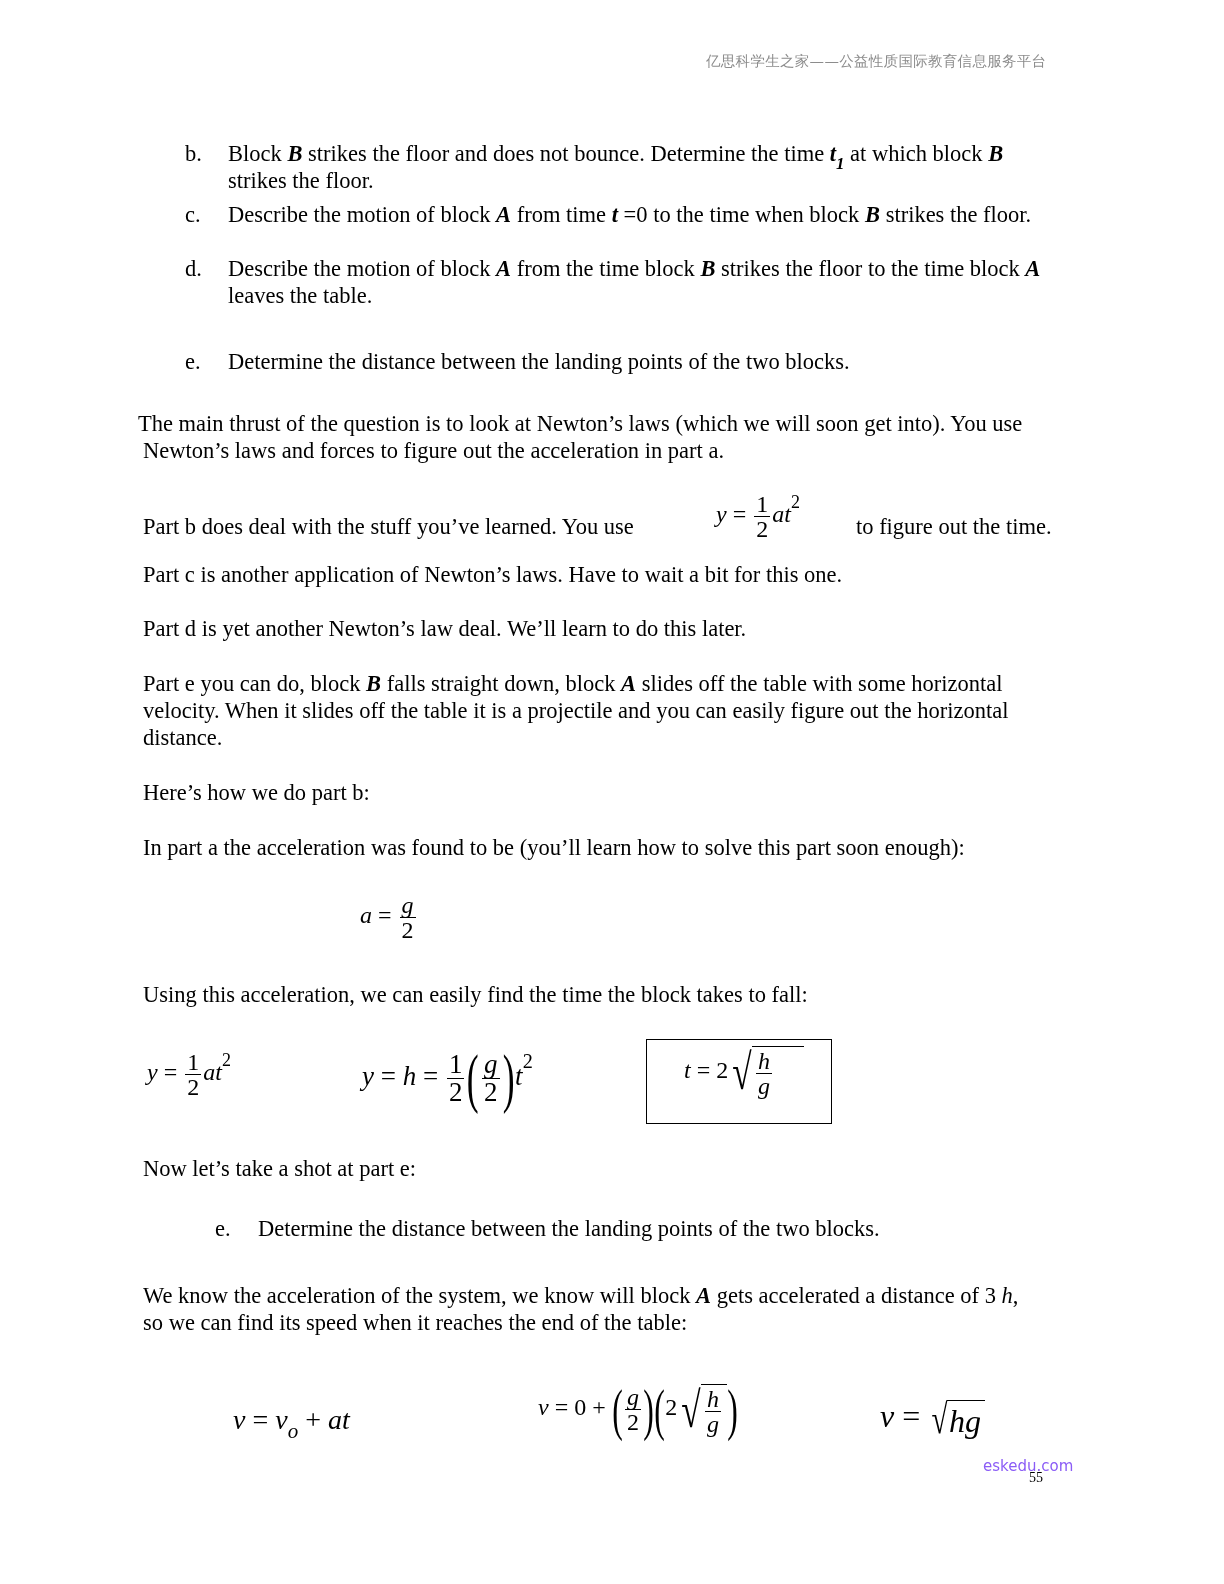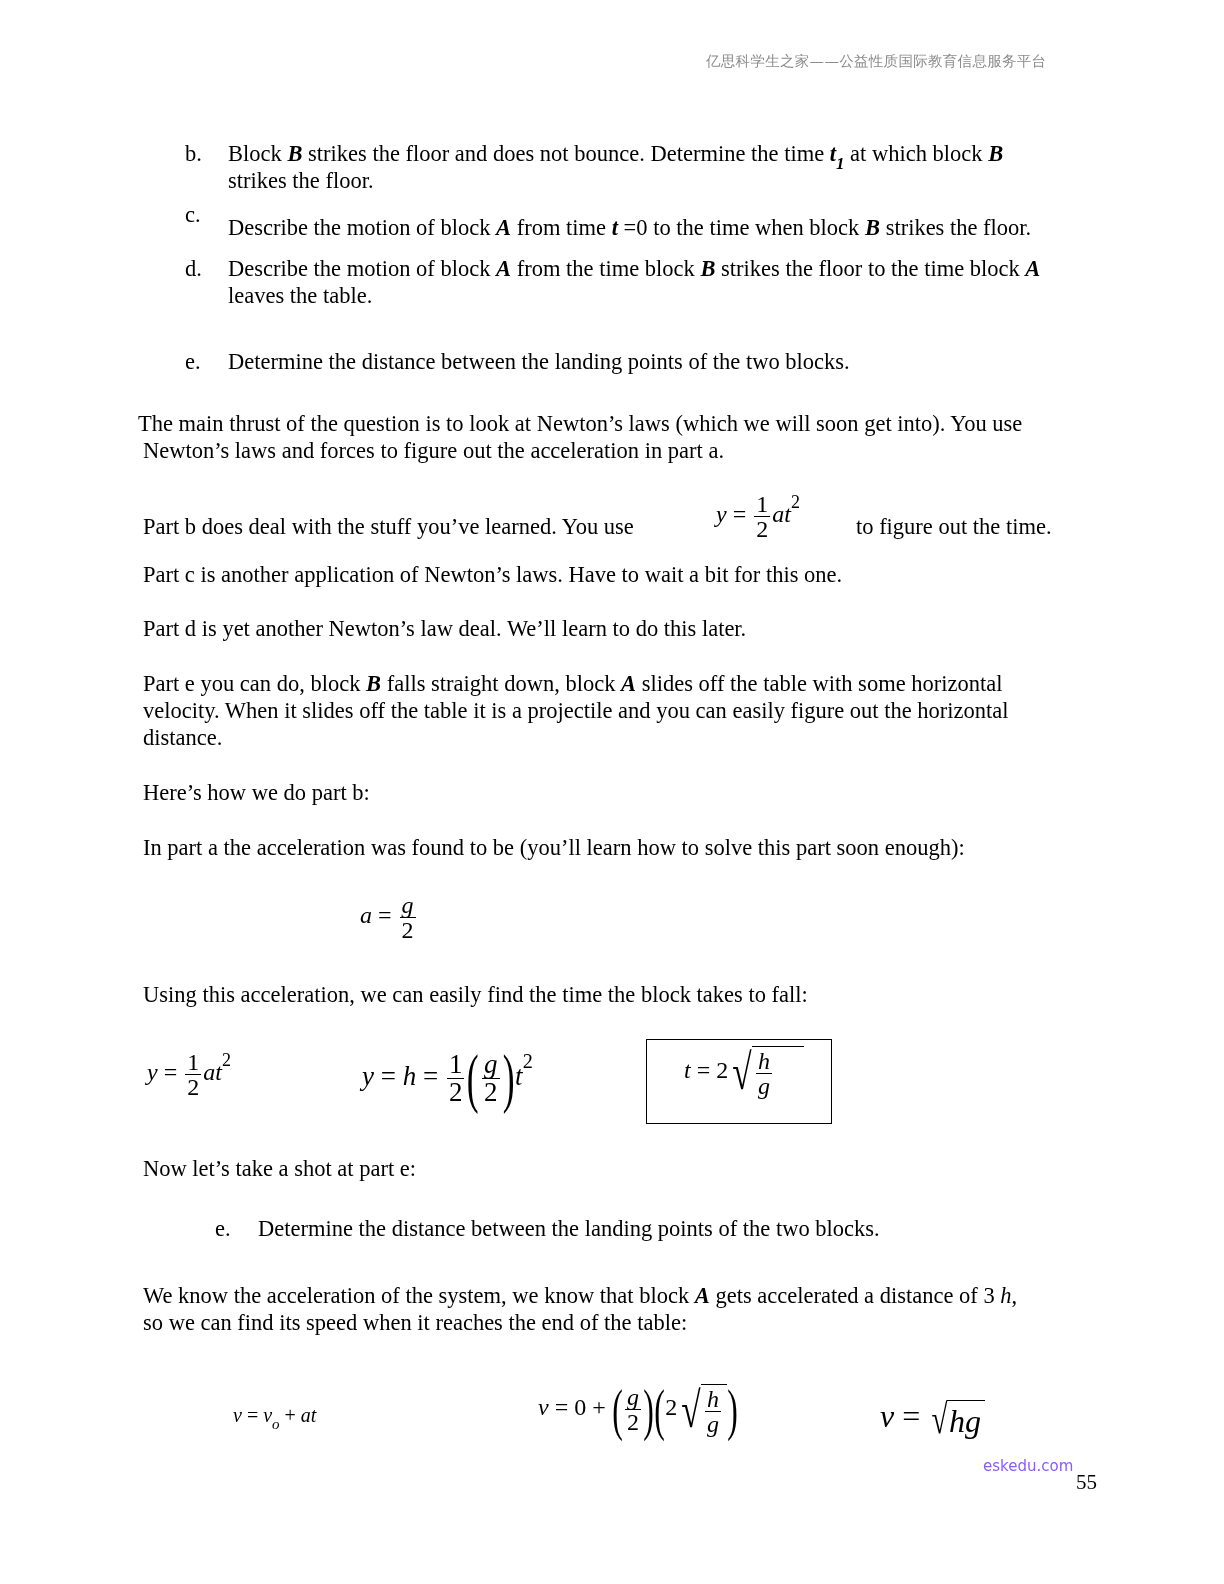--- a/index.html
+++ b/index.html
@@ -16,36 +16,36 @@
   .frac .num { display: block; line-height: 1.0; padding: 0 2px; }
   .frac .den { display: block; line-height: 1.0; padding: 0 2px; border-top: 1.4px solid #000; }
   .sup { font-size: 0.75em; vertical-align: 0.8em; }
   .sub { font-size: 0.75em; vertical-align: -0.45em; }
   .paren { display: inline-block; vertical-align: middle; font-size: 2.4em; font-weight: 100; transform: scaleX(0.55); line-height: 1; margin: 0 -4px; }
   .sqrt { display: inline-block; vertical-align: middle; position: relative; }
   .sqrt .rad { display: inline-block; vertical-align: middle; font-size: 2.1em; line-height: 1; transform: scaleX(0.7); margin-right: -4px; }
   .sqrt .body { display: inline-block; vertical-align: middle; border-top: 1.4px solid #000; padding: 2px 4px 0 2px; }
   .boxed { position: absolute; left: 646px; top: 1039px; width: 186px; height: 85px; border: 1.6px solid #000; box-sizing: border-box; }
   .watermark { position: absolute; left: 983px; top: 1457px; font-family: "DejaVu Sans", sans-serif; font-size: 15px; color: #8b5cf6; }
-  .pagenum { position: absolute; left: 1076px; top: 1470px; font-size: 21px; }
+  .pagenum { position: absolute; left: 1029px; top: 1470px; font-size: 14px; }
 </style>
 </head>
 <body>
 
 <div class="abs header">亿思科学生之家——公益性质国际教育信息服务平台</div>
 
 <div>
   <span class="abs line" style="left:185px; top:140px;">b.</span>
   <span class="abs line" style="left:228px; top:140px;"><span>Block </span><span class="bi">B</span><span> strikes the floor and does not bounce.  Determine the time </span><span class="bi"><span>t</span><span class="sub">1</span></span><span> at which block </span><span class="bi">B</span></span>
   <span class="abs line" style="left:228px; top:167px;">strikes the floor.</span>
 </div>
 
 <div>
   <span class="abs line" style="left:185px; top:201px;">c.</span>
-  <span class="abs line" style="left:228px; top:214px;"><span>Describe the motion of block </span><span class="bi">A</span><span> from time </span><span class="bi">t</span><span> =0 to the time when block </span><span class="bi">B</span><span> strikes the floor.</span></span>
+  <span class="abs line" style="left:228px; top:201px;"><span>Describe the motion of block </span><span class="bi">A</span><span> from time </span><span class="bi">t</span><span> =0 to the time when block </span><span class="bi">B</span><span> strikes the floor.</span></span>
 </div>
 
 <div>
   <span class="abs line" style="left:185px; top:255px;">d.</span>
   <span class="abs line" style="left:228px; top:255px;"><span>Describe the motion of block </span><span class="bi">A</span><span> from the time block </span><span class="bi">B</span><span> strikes the floor to the time block </span><span class="bi">A</span></span>
   <span class="abs line" style="left:228px; top:282px;">leaves the table.</span>
 </div>
 
 <div>
   <span class="abs line" style="left:185px; top:348px;">e.</span>
@@ -88,24 +88,24 @@
 <div class="boxed"></div>
 <div class="math" style="left:678px; top:1046px; font-size:24px;margin-left:6px;">
   <span class="mi">t</span><span> = </span><span>2</span><span class="sqrt"><span class="rad">√</span><span class="body" style="padding-right:30px;"><span class="frac"><span class="num mi">h</span><span class="den mi">g</span></span></span></span>
 </div>
 
 <span class="abs line" style="left:143px; top:1155px;">Now let’s take a shot at part e:</span>
 
 <span class="abs line" style="left:215px; top:1215px;">e.</span>
 <span class="abs line" style="left:258px; top:1215px;">Determine the distance between the landing points of the two blocks.</span>
 
-<span class="abs line" style="left:143px; top:1282px;"><span>We know the acceleration of the system, we know that block </span><span class="bi">A</span><span> gets accelerated a distance of  3 </span><span class="it">h</span><span>,</span></span>
+<span class="abs line" style="left:143px; top:1282px;"><span>We know the acceleration of the system, we know will block </span><span class="bi">A</span><span> gets accelerated a distance of  3 </span><span class="it">h</span><span>,</span></span>
 <span class="abs line" style="left:143px; top:1309px;">so we can find its speed when it reaches the end of the table:</span>
 
-<div class="math" style="left:233px; top:1404px; font-size:20px;">
+<div class="math" style="left:233px; top:1404px; font-size:28px;">
   <span class="mi">v</span><span> = </span><span class="mi">v</span><span class="sub mi">o</span><span> + </span><span class="mi">at</span>
 </div>
 
 <div class="math" style="left:538px; top:1381px; font-size:24px;">
   <span class="mi">v</span><span> = </span><span>0</span><span> + </span><span class="paren">(</span><span class="frac"><span class="num mi">g</span><span class="den">2</span></span><span class="paren">)</span><span class="paren">(</span><span>2</span><span class="sqrt"><span class="rad">√</span><span class="body"><span class="frac"><span class="num mi">h</span><span class="den mi">g</span></span></span></span><span class="paren">)</span>
 </div>
 
 <div class="math" style="left:880px; top:1398px; font-size:32px;">
   <span class="mi">v</span><span> = </span><span class="sqrt"><span class="rad" style="font-size:1.3em;">√</span><span class="body mi">hg</span></span>
 </div>

